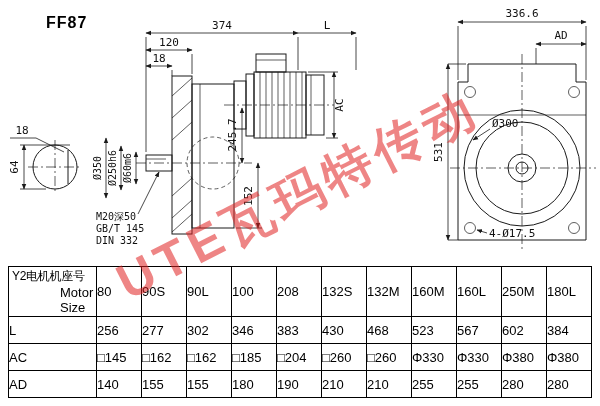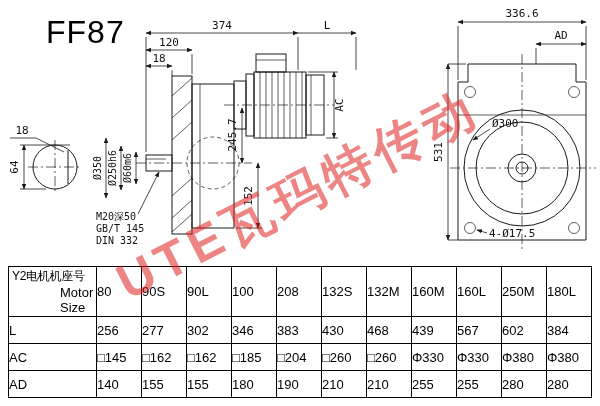--- a/index.html
+++ b/index.html
@@ -1,18 +1,18 @@
 <!DOCTYPE html>
 <html><head>
 <meta charset="utf-8">
 <style>
   * { margin:0; padding:0; box-sizing:border-box; }
   html,body { width:600px; height:406px; }
   body { background:#fff; font-family:"Liberation Sans", sans-serif; position:relative; overflow:hidden; color:#000; }
-  .title { position:absolute; left:46px; top:14px; font-size:32px; font-weight:normal; letter-spacing:1px; z-index:1; }
+  .title { position:absolute; left:46px; top:14px; font-size:16px; font-weight:bold; letter-spacing:1px; z-index:1; }
   svg.drawing { position:absolute; left:0; top:0; z-index:1; }
   .ln  { stroke:#1a1a1a; stroke-width:1; fill:none; }
   .ln2 { stroke:#1a1a1a; stroke-width:0.7; fill:none; }
   .dln { stroke:#1a1a1a; stroke-width:0.8; fill:none; }
   .cl  { stroke:#1a1a1a; stroke-width:0.7; fill:none; stroke-dasharray:10 3 2 3; }
   .dash{ stroke:#1a1a1a; stroke-width:0.7; fill:none; stroke-dasharray:4 3; }
   text.dim   { font-family:"DejaVu Sans Mono", monospace; font-size:11px; fill:#111; }
   text.dim-s { font-family:"DejaVu Sans Mono", monospace; font-size:10px; fill:#111; }
   .watermark { position:absolute; left:14px; top:162px; width:568px; text-align:center;
                font-size:50px; font-weight:bold; letter-spacing:6px; white-space:nowrap;
@@ -174,21 +174,21 @@
   </tr>
   <tr>
     <td>L</td>
     <td>256</td>
     <td>277</td>
     <td>302</td>
     <td>346</td>
     <td>383</td>
     <td>430</td>
     <td>468</td>
-    <td>439</td>
+    <td>523</td>
     <td>567</td>
     <td>602</td>
     <td>384</td>
   </tr>
   <tr>
     <td>AC</td>
     <td>□145</td>
     <td>□162</td>
     <td>□162</td>
     <td>□185</td>

